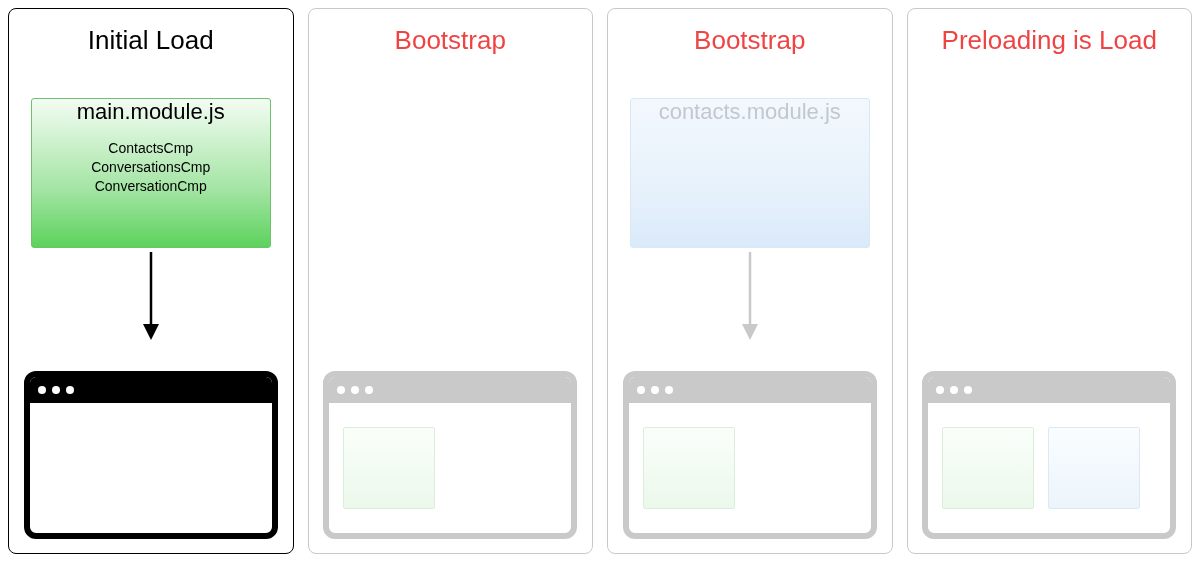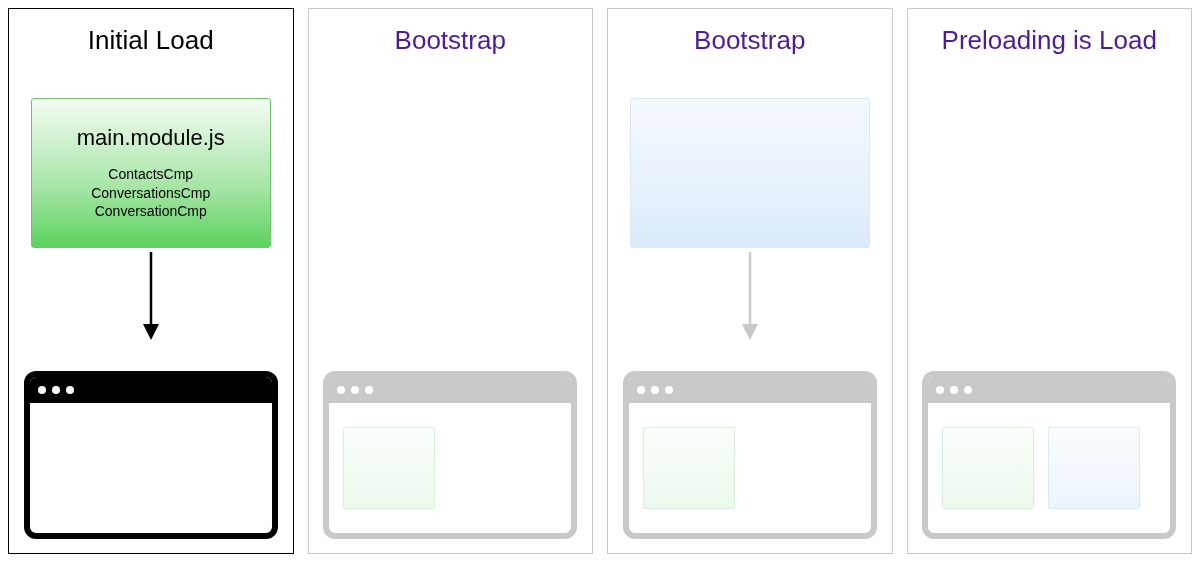--- a/index.html
+++ b/index.html
@@ -13,46 +13,46 @@
   .wrap {
     display: flex;
     gap: 14px;
     padding: 8px;
     width: 1200px;
     height: 562px;
   }
   .panel {
     flex: 1;
     border: 1px solid #c9c9c9;
-    border-radius: 0;
+    border-radius: 8px;
     display: flex;
     flex-direction: column;
     align-items: center;
     position: relative;
     overflow: hidden;
   }
   .panel.active { border-color: #000; }
   .panel-title {
     font-size: 26px;
     font-weight: 400;
     margin-top: 16px;
     text-align: center;
   }
-  .panel.faded .panel-title { color: #4c1d95; }
+  .panel.faded .panel-title { color: #ef4444; }
 
   .module-box {
     width: 240px;
     height: 150px;
     border: 1px solid #6ec26e;
     border-radius: 3px;
     background: linear-gradient(to bottom, #f3fcf3 0%, #a5e5a5 60%, #5dd25d 100%);
     display: flex;
     flex-direction: column;
     align-items: center;
-    justify-content: center;
+    justify-content: flex-start;
     margin-top: 42px;
   }
   .module-title { font-size: 22px; margin-bottom: 14px; }
   .module-items { font-size: 14px; line-height: 1.35; text-align: center; }
 
   .module-box.blue {
     border: 1px solid #d8e8f7;
     background: linear-gradient(to bottom, #f3f8fd 0%, #e7f1fb 60%, #daeafa 100%);
   }
   .module-box.blue .module-title,
@@ -167,20 +167,21 @@
       <div class="content">
         <div class="mini green"></div>
       </div>
     </div>
   </div>
 
   <div class="panel faded">
     <div class="panel-title">Bootstrap</div>
 
     <div class="module-box blue">
+      <div class="module-title">contacts.module.js</div>
     </div>
 
     <div class="arrow">
       <svg width="24" height="96" viewBox="0 0 24 96">
         <line x1="12" y1="4" x2="12" y2="78" stroke="#c9c9c9" stroke-width="2.5"></line>
         <polygon points="12,92 4,76 20,76" fill="#c9c9c9"></polygon>
       </svg>
     </div>
 
     <div class="browser faded">

